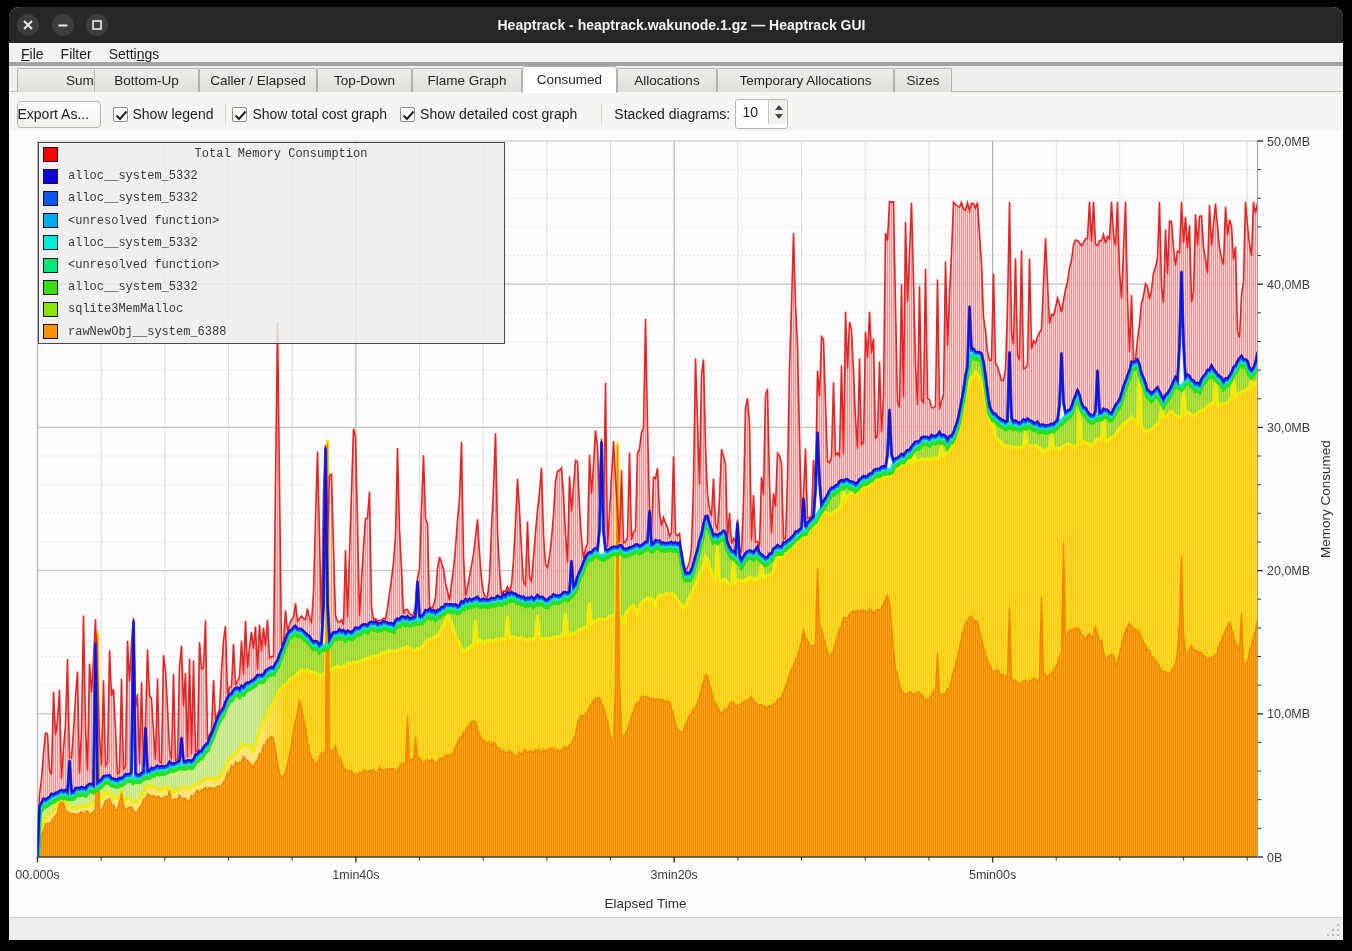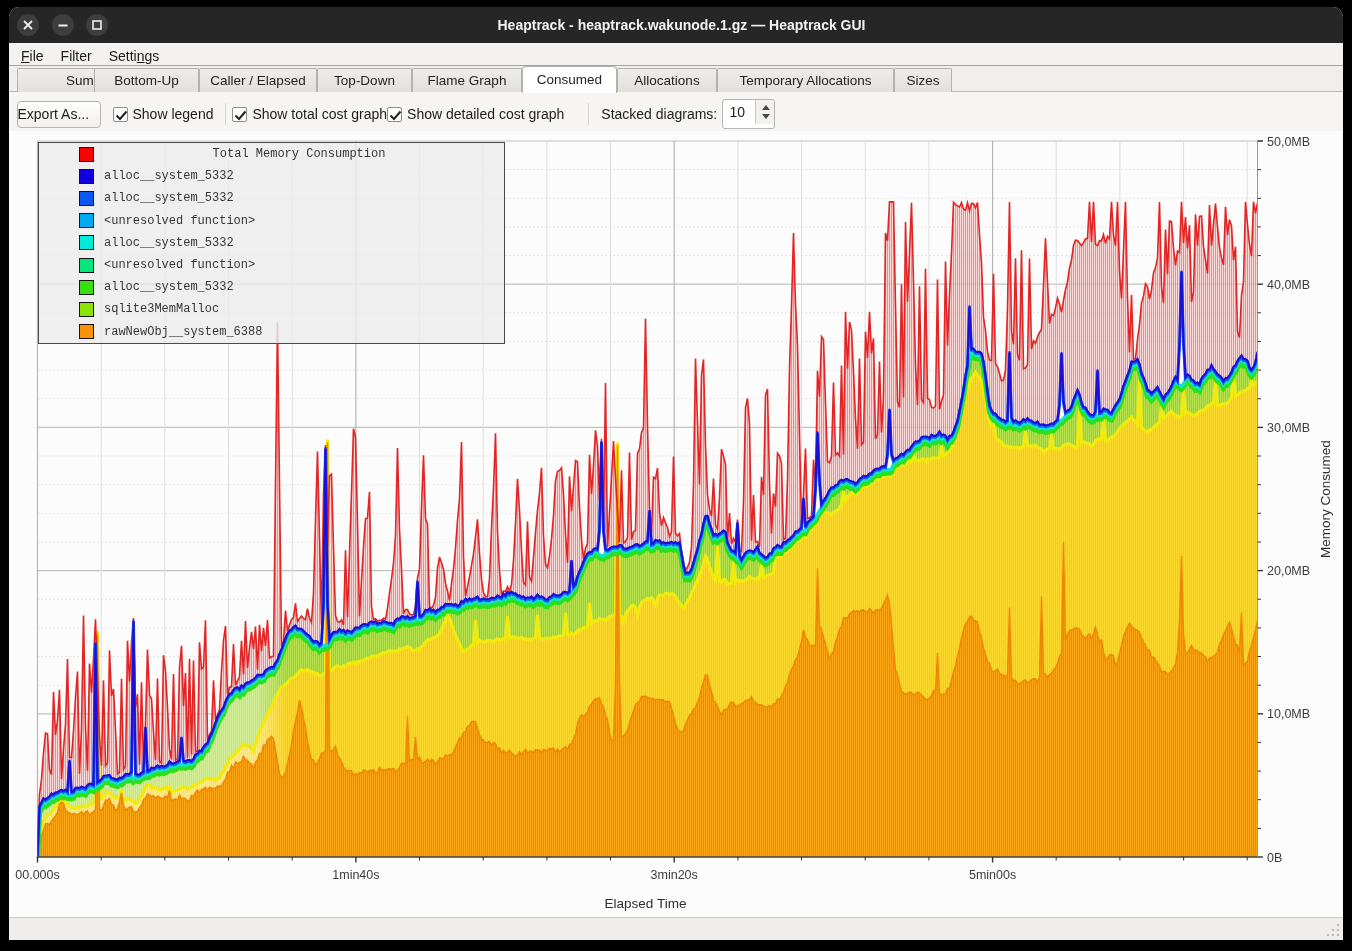--- a/index.html
+++ b/index.html
@@ -1,37 +1,37 @@
 <!DOCTYPE html>
 <html><head><meta charset="utf-8"><style>
 *{margin:0;padding:0;box-sizing:border-box;}
 html,body{width:1352px;height:951px;background:#000;overflow:hidden;font-family:"Liberation Sans",sans-serif;}
 #win{position:absolute;left:8.5px;top:7px;width:1334px;height:933px;background:#fcfcfc;border-radius:10px 10px 0 0;overflow:hidden;}
 #titlebar{position:relative;height:36px;background:#262626;}
 #title{position:absolute;left:12px;right:0;top:0;height:36px;line-height:37px;text-align:center;color:#f2f2f2;font-size:14px;font-weight:bold;}
 .wbtn{position:absolute;top:7px;width:22px;height:22px;border-radius:50%;background:#3d3d3d;}
-#menubar{height:23px;background:#f3f2f1;border-bottom:1px solid #a3a3a3;box-sizing:border-box;font-size:14px;color:#1a1a1a;padding-left:4px;display:flex;align-items:center;padding-top:3px;}
+#menubar{height:23px;background:#f3f2f1;border-bottom:4px solid #a3a3a3;box-sizing:border-box;font-size:14px;color:#1a1a1a;padding-left:4px;display:flex;align-items:center;padding-top:3px;}
 #menubar span{padding:0 8.5px;}
 #tabbar{height:26px;background:#f0efed;position:relative;border-bottom:1px solid #bbb9b6;}
 .tab{position:absolute;top:2px;height:24px;background:linear-gradient(#eeedeb,#e2e0dd);border:1px solid #b4b2ae;border-bottom:none;font-size:13.5px;color:#232323;text-align:center;line-height:23px;border-radius:2px 2px 0 0;}
 .tab.active{top:0;height:27px;background:#fff;border-radius:4px 4px 0 0;z-index:2;line-height:26px;}
 #toolbar{height:39px;background:#f6f5f4;display:flex;align-items:center;font-size:14px;color:#1c1c1c;padding-top:5px;}
 #exportbtn{margin-left:8px;width:84px;height:27px;border:1px solid #b6b4b0;border-radius:4px;background:linear-gradient(#fefefe,#f1f0ee);text-align:left;line-height:25px;}
 .cb{width:15px;height:15px;border:1px solid #8f8d8a;border-radius:2px;background:#fff;position:relative;margin-right:5px;flex:none;}
 .cb svg{position:absolute;left:1px;top:2px;}
 .cblock{display:flex;align-items:center;}
 .tsep{width:1px;height:22px;background:#d8d6d3;margin:0 6px;}
 #spin{width:53px;height:30px;border:1px solid #b6b4b0;border-radius:3px;background:#fff;margin-left:5px;position:relative;}
 #spin .val{position:absolute;left:0;top:0;width:28px;height:24px;line-height:24px;text-align:center;}
 #spin .arrows{position:absolute;right:0;top:0;width:19px;height:24px;border-left:1px solid #c9c7c4;background:#f2f1ef;border-radius:0 3px 3px 0;}
 #spin .up{position:absolute;top:5px;left:5.5px;width:0;height:0;border-left:4px solid transparent;border-right:4px solid transparent;border-bottom:5px solid #4a4a48;}
 #spin .dn{position:absolute;bottom:5px;left:5.5px;width:0;height:0;border-left:4px solid transparent;border-right:4px solid transparent;border-top:5px solid #4a4a48;}
 #chart{position:absolute;left:0;top:126px;width:1334px;height:786px;background:#fcfcfc;}
 #statusbar{position:absolute;left:0;bottom:0;width:1334px;height:23px;background:#efeeed;border-top:1px solid #c9c8c6;}
-#legend{position:absolute;left:29.5px;top:9px;width:467px;background:rgba(236,236,236,0.82);border:1px solid #4a4a4a;font:12px "Liberation Mono",monospace;color:#363636;z-index:3;padding-left:36px;}
+#legend{position:absolute;left:29.5px;top:9px;width:467px;background:rgba(236,236,236,0.82);border:1px solid #4a4a4a;font:12px "Liberation Mono",monospace;color:#363636;z-index:3;}
 .lrow{height:22.2px;display:flex;align-items:center;padding-left:4px;}
 .sw{width:15px;height:15px;border:1px solid #141414;flex:none;}
 .ltitle{flex:1;text-align:center;}
 .ltxt{margin-left:10px;}
 #grip{position:absolute;right:3px;bottom:3px;width:14px;height:14px;background:
 radial-gradient(circle at 12px 2px,#bbb 1.3px,transparent 1.6px),
 radial-gradient(circle at 12px 7px,#bbb 1.3px,transparent 1.6px),
 radial-gradient(circle at 7px 7px,#bbb 1.3px,transparent 1.6px),
 radial-gradient(circle at 12px 12px,#bbb 1.3px,transparent 1.6px),
 radial-gradient(circle at 7px 12px,#bbb 1.3px,transparent 1.6px),
@@ -79,21 +79,21 @@
           <svg width="13" height="11">
             <path d="M1.5 5.5 L5 9 L11.5 1.5" stroke="#222" stroke-width="2" fill="none"></path>
           </svg>
         </span>Show legend</div>
     <div class="tsep" style="margin-left:12px;"></div>
     <div class="cblock" style="margin-left:0;"><span class="cb">
           <svg width="13" height="11">
             <path d="M1.5 5.5 L5 9 L11.5 1.5" stroke="#222" stroke-width="2" fill="none"></path>
           </svg>
         </span>Show total cost graph</div>
-    <div class="cblock" style="justify-content:flex-end;"><span class="cb">
+    <div class="cblock" style="margin-left:13px;justify-content:flex-end;"><span class="cb">
           <svg width="13" height="11">
             <path d="M1.5 5.5 L5 9 L11.5 1.5" stroke="#222" stroke-width="2" fill="none"></path>
           </svg>
         </span>Show detailed cost graph</div>
     <div class="tsep" style="margin-left:24px;"></div>
     <div style="margin-left:6px;">Stacked diagrams:</div>
     <div id="spin">
         <span class="val">10</span>
         <span class="arrows">
           <span class="up"></span>

